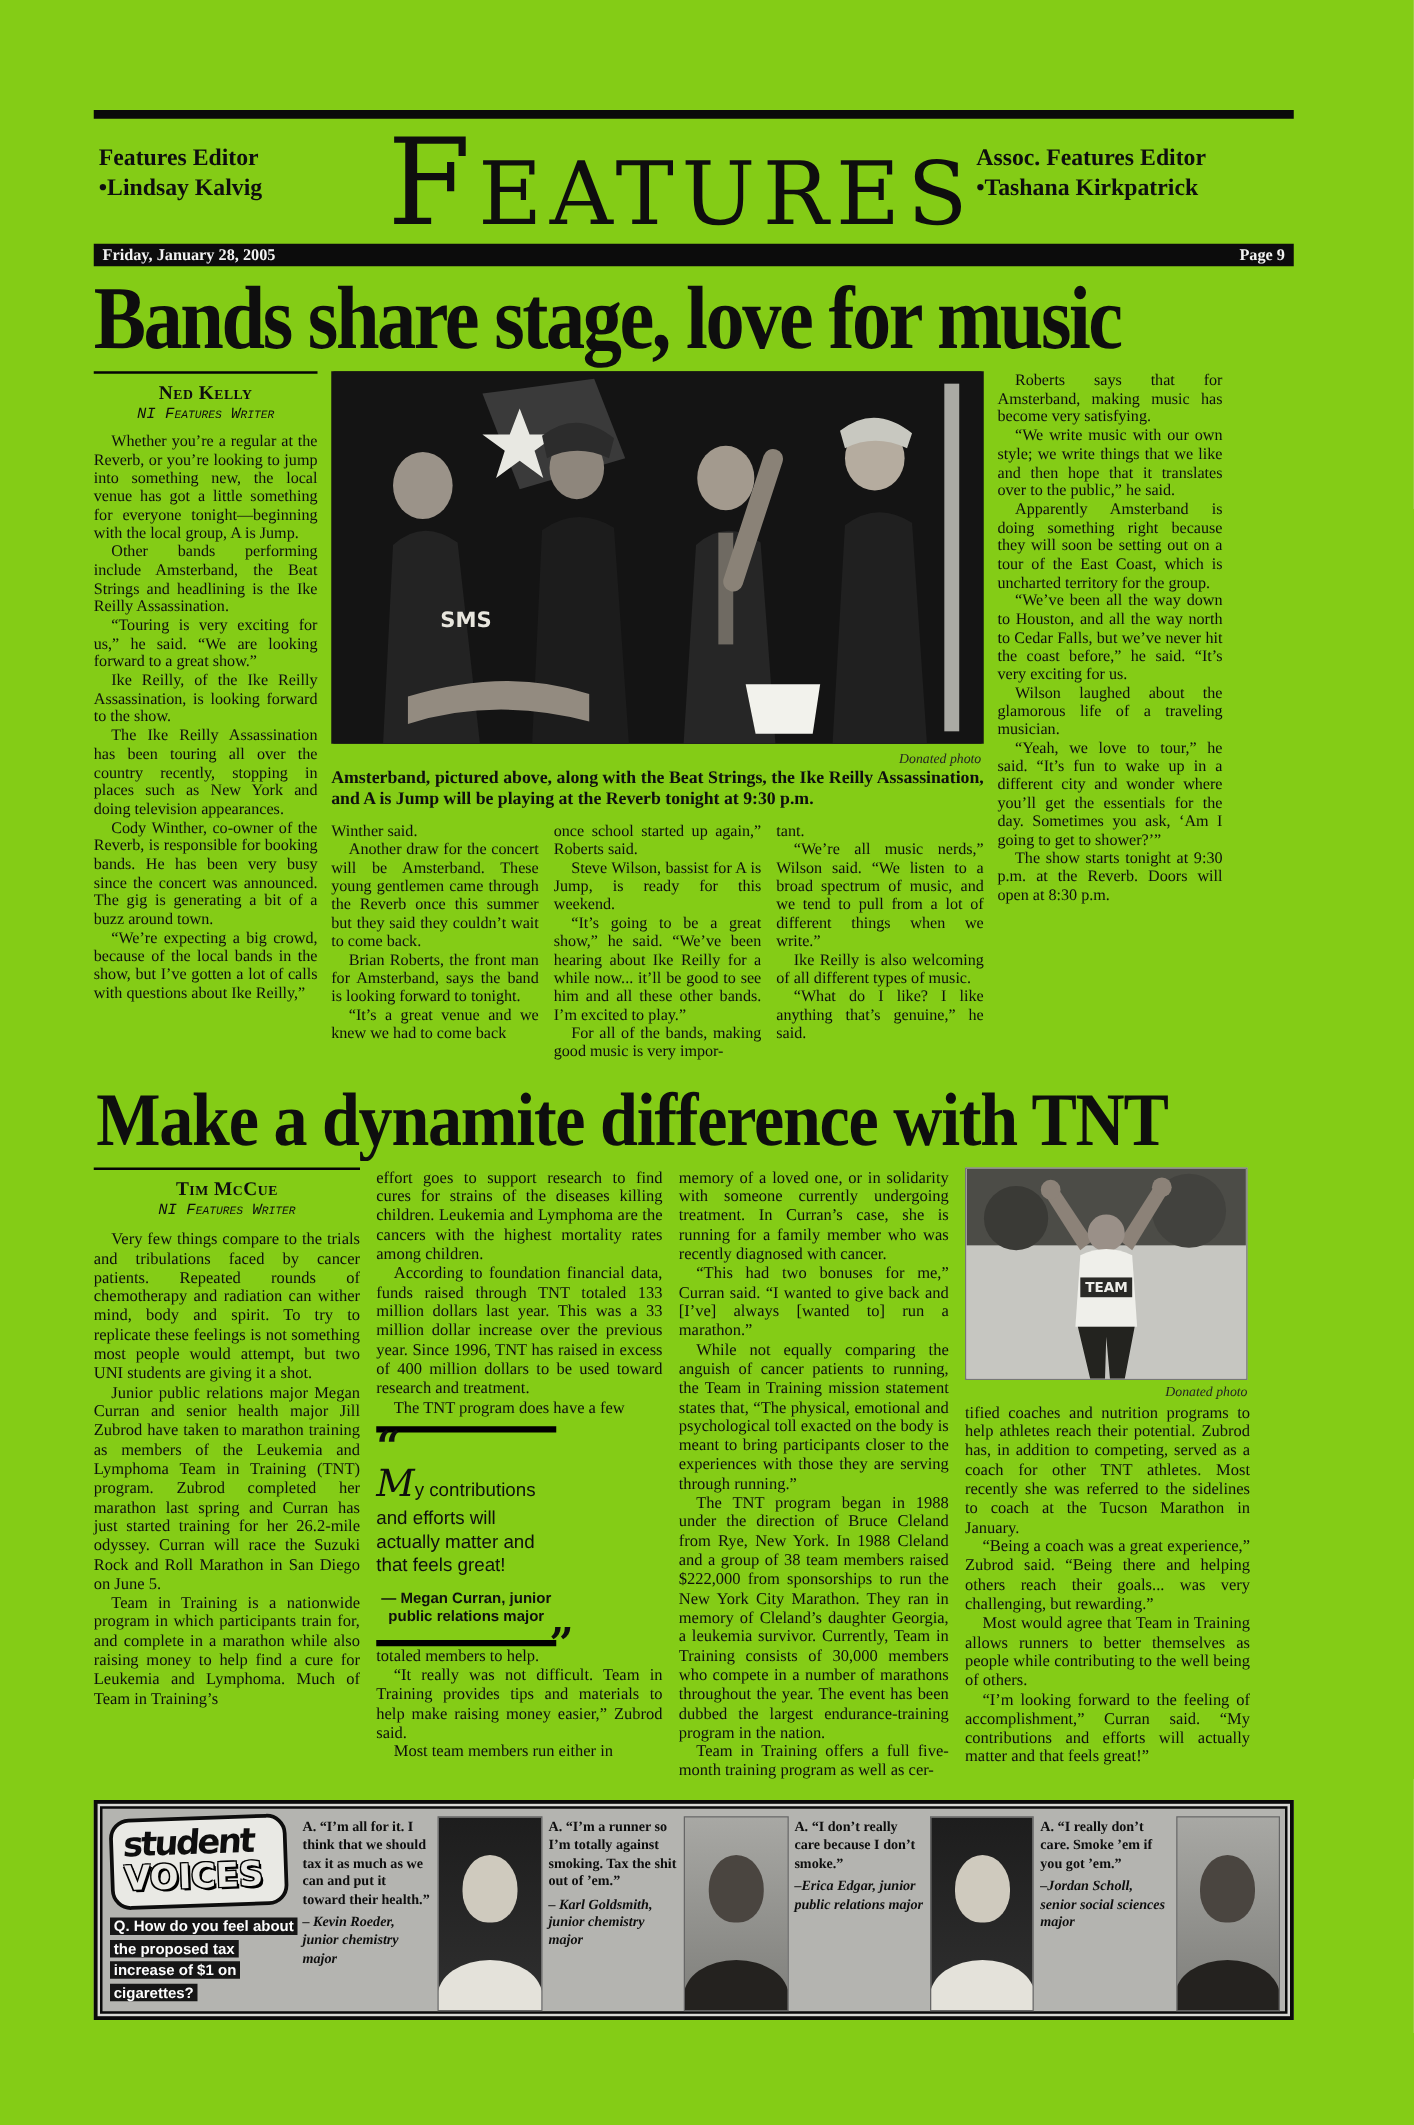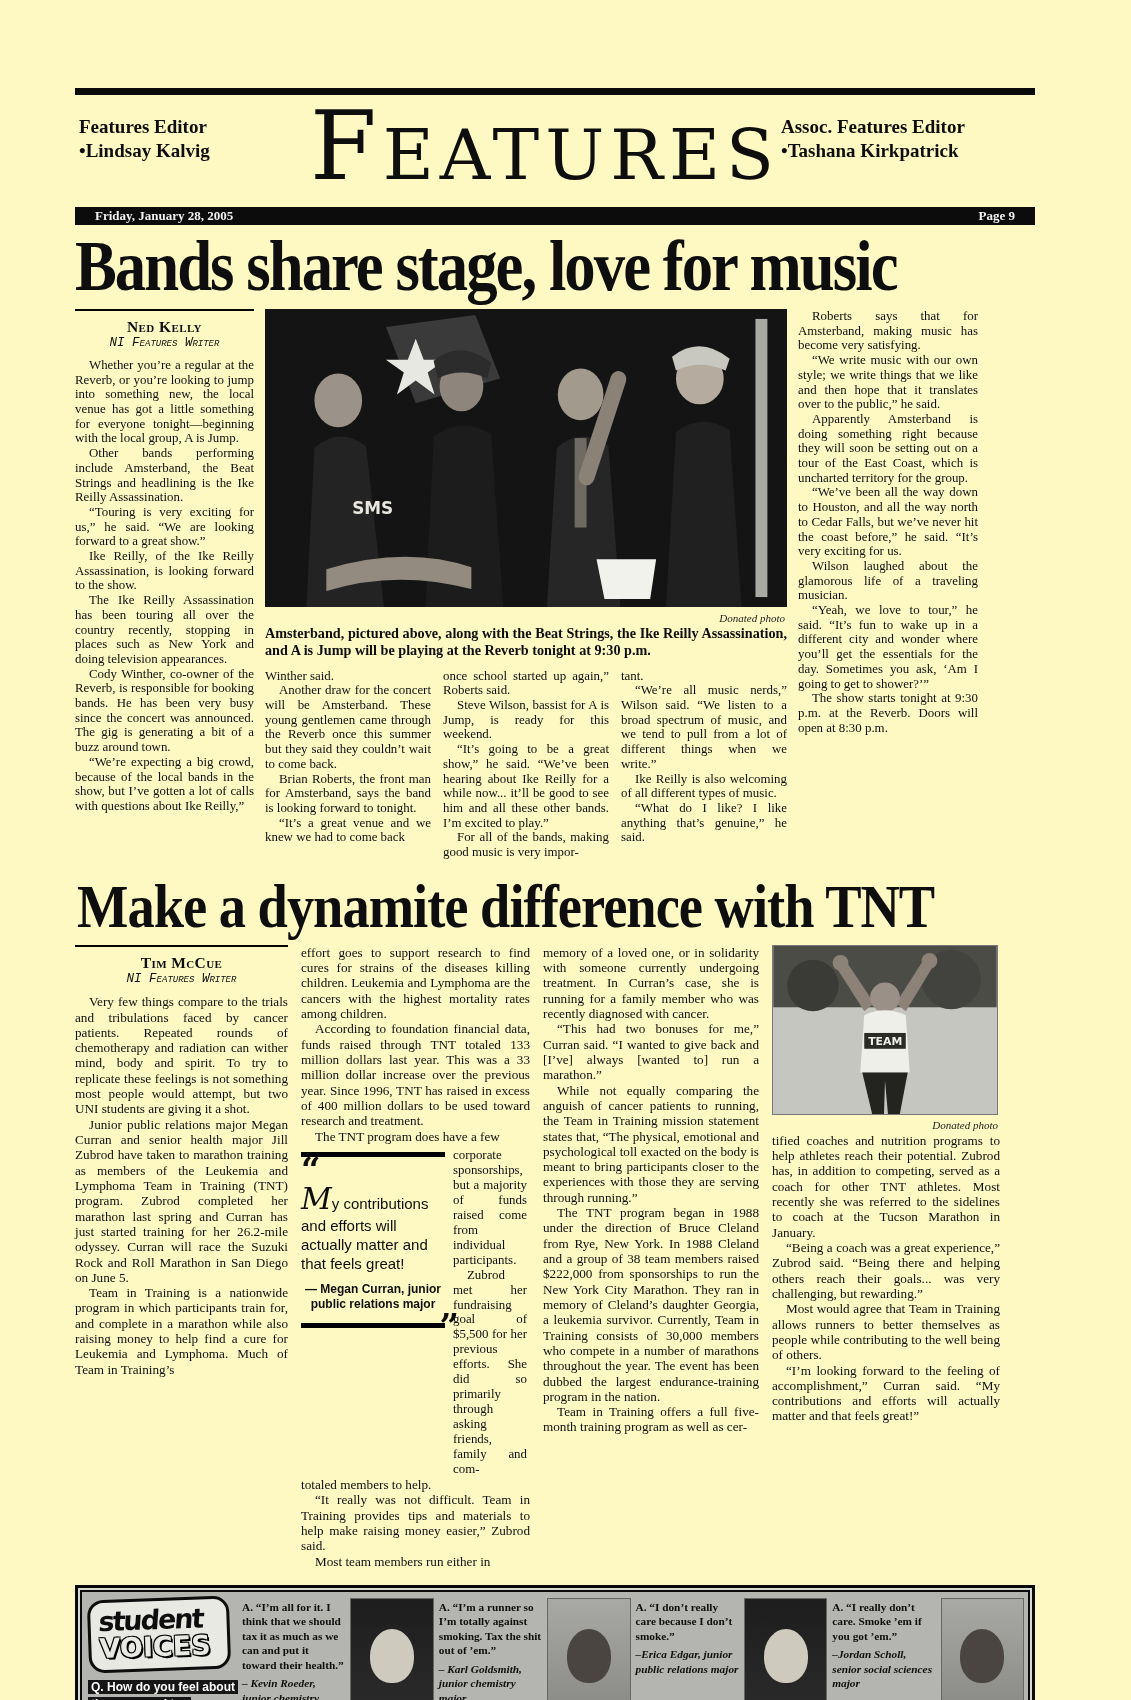--- a/index.html
+++ b/index.html
@@ -1,33 +1,33 @@
 <!DOCTYPE html>
 <html><head>
 <meta charset="utf-8">
 <style>
   * { box-sizing: border-box; }
   html,body { margin:0; padding:0; }
   body {
     width:1131px; height:1700px; background:#efefec;
     font-family:"Liberation Serif", serif; color:#0e0e0e;
   }
-  .page { position:relative; width:1131px; height:1700px; background:#fef9c3; overflow:hidden; }
+  .page { position:relative; width:1131px; height:1700px; background:#84cc16; overflow:hidden; }
   .content { position:absolute; left:75px; top:88px; width:960px; }
 
   
   .toprule { height:7px; background:#0a0a0a; }
   .masthead { display:flex; justify-content:space-between; align-items:flex-start; padding:8px 4px 2px 4px; height:98px; }
   .mh-block { width:230px; font-weight:bold; font-size:19px; line-height:1.25; padding-top:12px; }
   .mh-right { text-align:left; width:250px; }
   .mh-title { font-family:"DejaVu Serif", serif; letter-spacing:6px; white-space:nowrap; line-height:.9; }
   .mh-title .big { font-size:96px; }
   .mh-title .rest { font-size:70px; }
   .datebar { display:flex; justify-content:space-between; background:#0c0c0c; color:#f2f2f2;
-             font-weight:bold; font-size:13px; padding:1px 20px; margin-top:14px; }
+             font-weight:bold; font-size:13px; padding:1px 7px; margin-top:2px; }
 
   
   .headline1 { font-weight:bold; font-size:64px; letter-spacing:-2px; line-height:1.0;
                transform:scale(.98,1.12); transform-origin:left top; margin:6px 0 14px 0; white-space:nowrap; }
   .headline2 { font-weight:bold; font-size:55px; letter-spacing:-1px; line-height:1.0;
                transform:scale(.99,1.1); transform-origin:left top; margin:16px 0 14px 2px; white-space:nowrap; }
 
   
   .col p { margin:0; text-indent:14px; text-align:justify; }
   .col.cont > p:first-child { text-indent:0; }
@@ -210,24 +210,20 @@
           <div class="pullquote">
             <div class="pq-topbar"></div>
             <div class="pq-open">“</div>
             <div class="pq-text">My contributions and efforts will actually matter and that feels great!</div>
             <div class="pq-attr">— Megan Curran, junior public relations major</div>
             <div class="pq-botwrap">
               <div class="pq-botbar"></div>
               <span class="pq-close">”</span>
             </div>
           </div>
-          <div class="pq-side cont col">
-              <p>corporate sponsorships, but a majority of funds raised come from individual participants.</p>
-              <p>Zubrod met her fundraising goal of $5,500 for her previous efforts. She did so primarily through asking friends, family and com-</p>
-            </div>
         </div>
         <div class="cont col">
             <p>totaled members to help.</p>
             <p>“It really was not difficult. Team in Training provides tips and materials to help make raising money easier,” Zubrod said.</p>
             <p>Most team members run either in</p>
           </div>
       </div>
       <div class="a2colC col cont">
           <p>memory of a loved one, or in solidarity with someone currently undergoing treatment. In Curran’s case, she is running for a family member who was recently diagnosed with cancer.</p>
           <p>“This had two bonuses for me,” Curran said. “I wanted to give back and [I’ve] always [wanted to] run a marathon.”</p>

